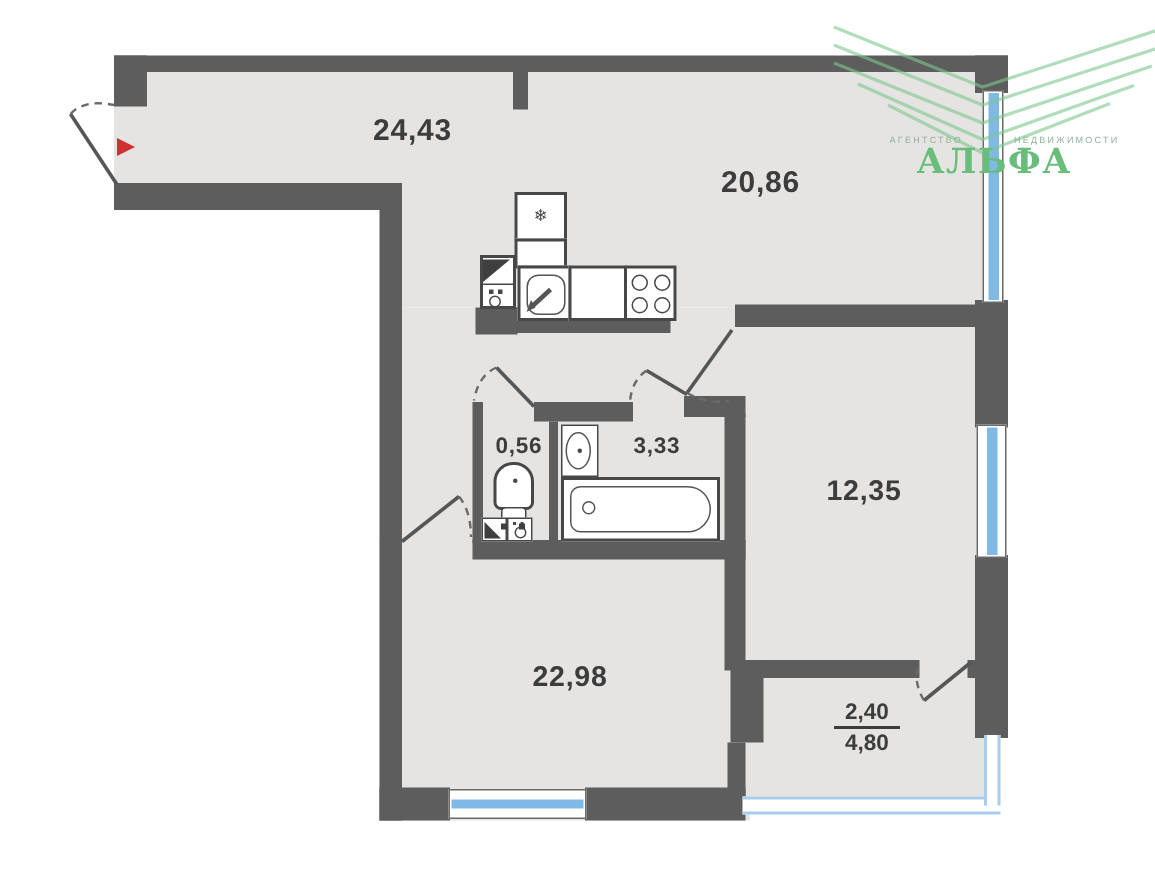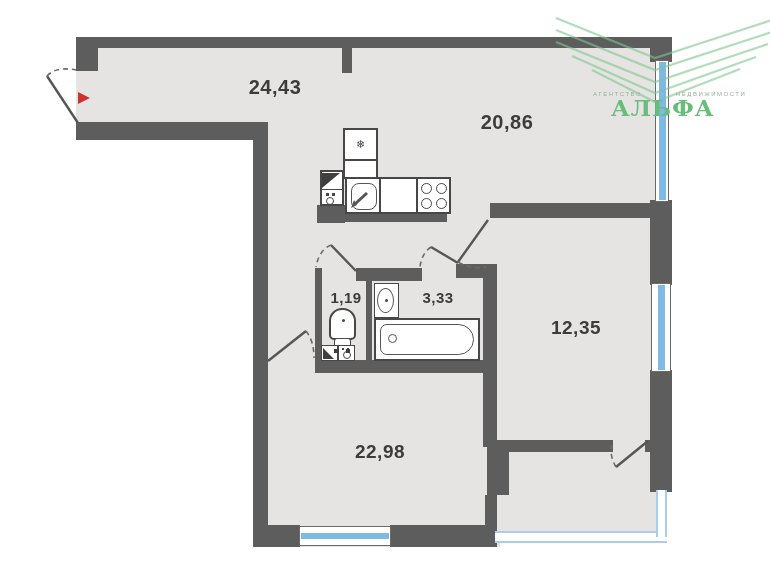--- a/index.html
+++ b/index.html
@@ -159,22 +159,26 @@
 
     <polyline class="chev" points="556,18 655,58 772,20"></polyline>
     <polyline class="chev" points="556,30 655,70 772,32"></polyline>
     <polyline class="chev" points="556,42 655,82 768,44"></polyline>
     <polyline class="chev" points="572,56 655,93 756,57"></polyline>
     <polyline class="chev" points="592,70 655,102 740,69"></polyline>
   </svg>
 
   <div class="lbl lbl-lg z-lbl" style="left:240px;top:76px;width:70px;">24,43</div>
   <div class="lbl lbl-lg z-lbl" style="left:472px;top:111px;width:70px;">20,86</div>
-  <div class="lbl lbl-sm z-lbl" style="left:324px;top:289px;width:44px;">1,19</div>
+  <div class="lbl lbl-sm z-lbl" style="left:324px;top:289px;width:44px;">0,56</div>
   <div class="lbl lbl-sm z-lbl" style="left:416px;top:289px;width:44px;">3,33</div>
   <div class="lbl lbl-md z-lbl" style="left:541px;top:317px;width:70px;">12,35</div>
   <div class="lbl lbl-md z-lbl" style="left:345px;top:441px;width:70px;">22,98</div>
+  <div class="balc-lbl" style="left:545px;top:466px;">
+    <span class="top">2,40</span>
+    <span class="bot">4,80</span>
+  </div>
 
   <div class="logo-small" style="left:593px;top:91px;">АГЕНТСТВО</div>
   <div class="logo-small" style="left:676px;top:91px;">НЕДВИЖИМОСТИ</div>
   <div class="logo-brand" style="left:611px;top:94px;">АЛЬФА</div>
 
 </div>
 
 </body></html>

